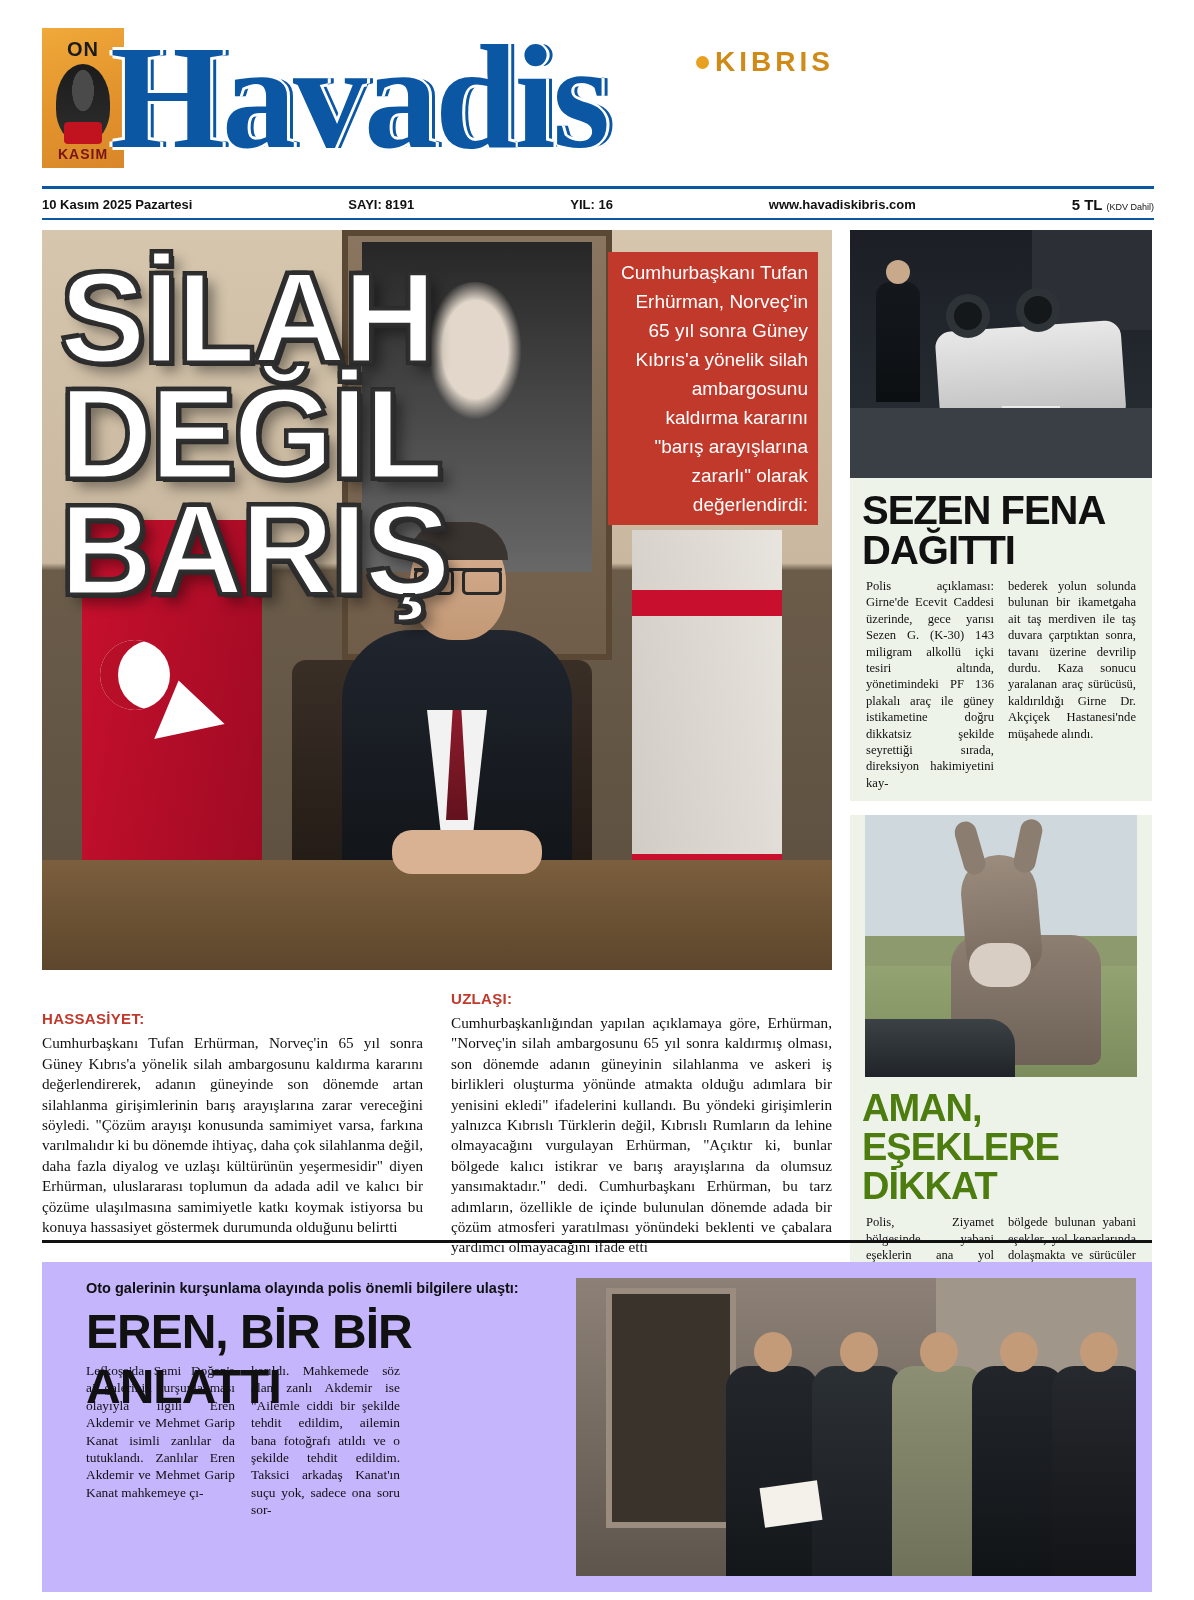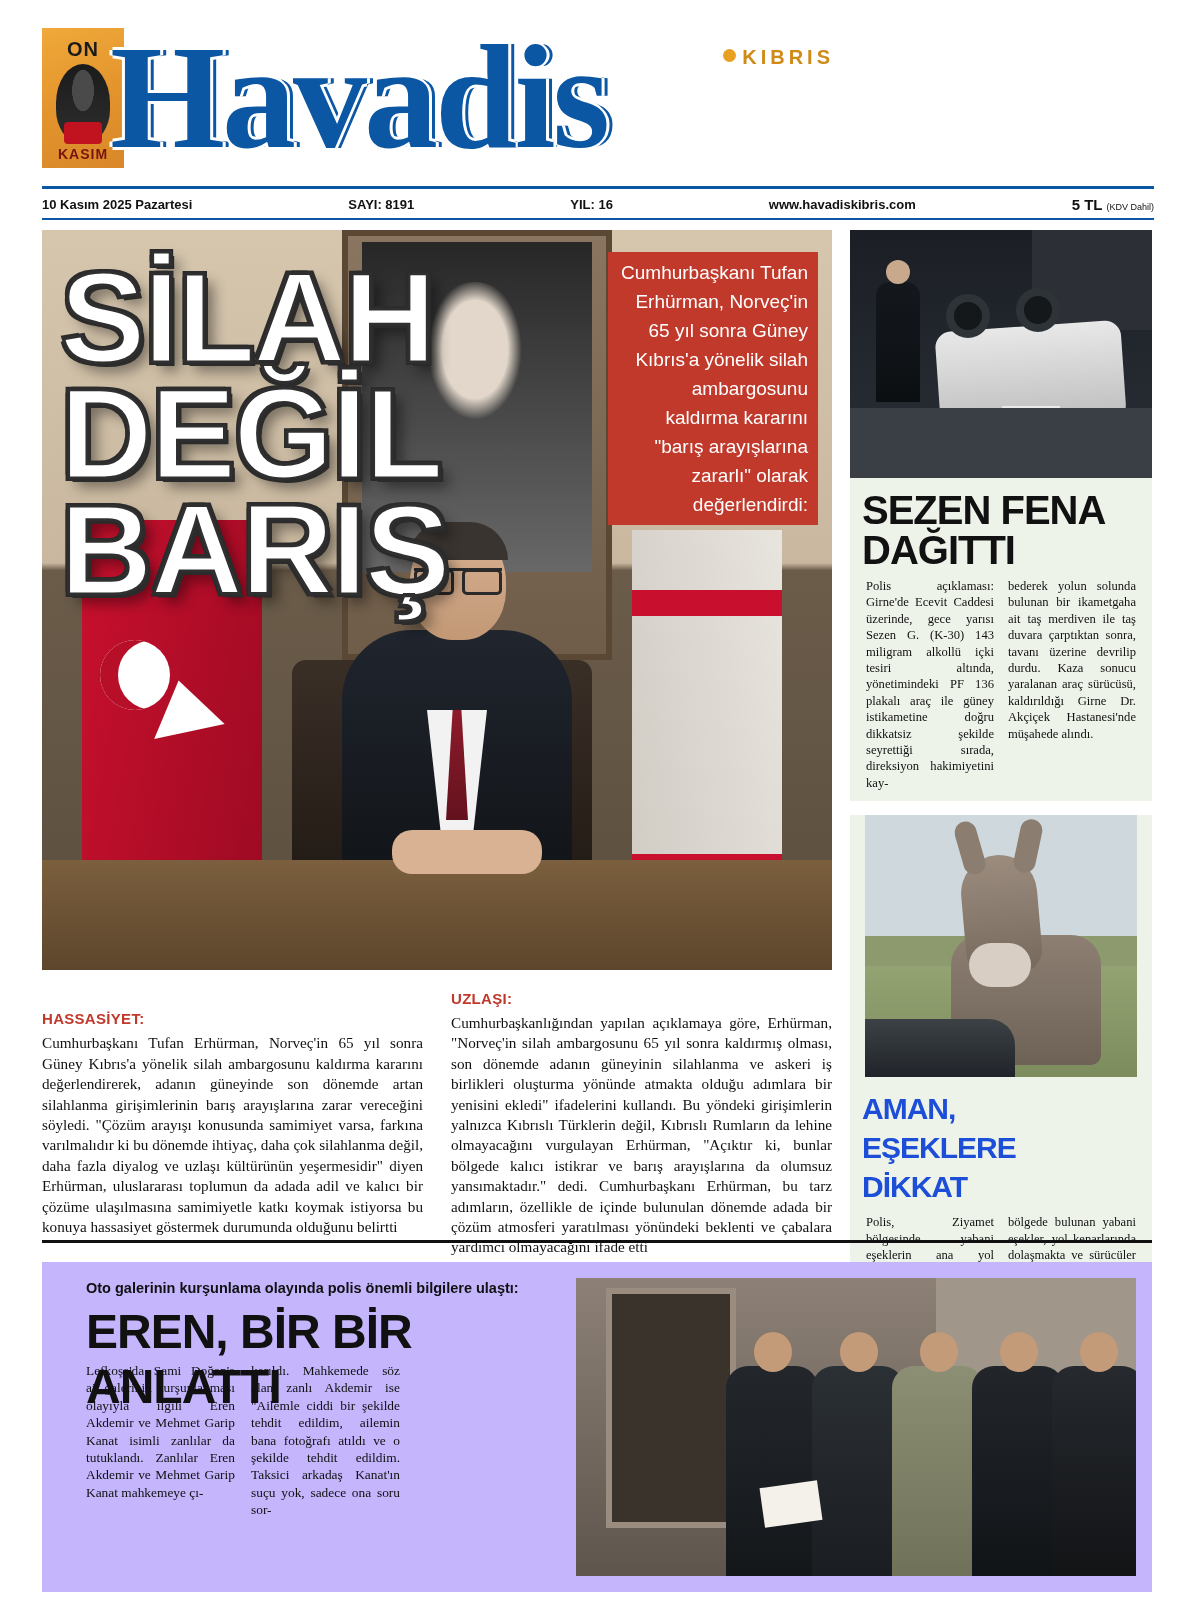--- a/index.html
+++ b/index.html
@@ -49,21 +49,21 @@
     font-size:148px; line-height:150px; font-weight:bold;
     color:#0b57a4;
     letter-spacing:-3px;
     text-shadow:
        3px 0 0 #ffffff, -3px 0 0 #ffffff, 0 3px 0 #ffffff, 0 -3px 0 #ffffff,
        6px 0 0 #0b57a4, -6px 0 0 rgba(255,255,255,0);
   }
   .kibris-badge{
     position:absolute; right:360px; top:46px;
     font-family:"Liberation Sans", sans-serif; font-weight:bold;
-    font-size:20px; letter-spacing:4px; color:#d08a18;
+    font-size:28px; letter-spacing:4px; color:#d08a18;
   }
   .kibris-badge .dot{
     display:inline-block; width:13px;height:13px;border-radius:50%;
     background:#e8a020; margin-right:6px; vertical-align:2px;
   }
 
   .mast-rule { position:absolute; left:42px; right:40px; top:186px; height:3px; background:#0b57a4; }
   .mast-rule2 { position:absolute; left:42px; right:40px; top:218px; height:2px; background:#0b57a4; }
   .mast-meta {
     position:absolute; left:42px; right:40px; top:190px; height:28px;
@@ -192,21 +192,21 @@
     font-family:"Liberation Sans", sans-serif; font-weight:bold;
     font-size:40px; line-height:40px; color:#111; padding:12px 12px 8px 12px; letter-spacing:-1px;
   }
   .r-cols{ display:flex; gap:14px; padding:0 16px; }
   .r-col{ width:128px; font-family:"Liberation Serif", serif; font-size:12.6px; line-height:16.4px; text-align:justify; }
 
   .rblock2{ background:#eef3ea; width:302px; margin-top:14px; padding-bottom:12px;}
   .rphoto2{ width:272px; height:262px; margin:14px auto 0 auto; position:relative; overflow:hidden;}
   .r-head2{
     font-family:"Liberation Sans", sans-serif; font-weight:bold;
-    font-size:30px; line-height:39px; color:#1d4ed8; padding:12px 12px 8px 12px; letter-spacing:-1px;
+    font-size:38px; line-height:39px; color:#4d7c0f; padding:12px 12px 8px 12px; letter-spacing:-1px;
   }
 
   
   .bottom{
     position:absolute; left:42px; top:1040px; width:1110px; height:330px;
     background:#c4b5fd;
   }
   .bottom .kicker{
     position:absolute; left:44px; top:18px; width:470px;
     font-family:"Liberation Sans", sans-serif; font-weight:bold; font-size:14.5px; color:#111;

